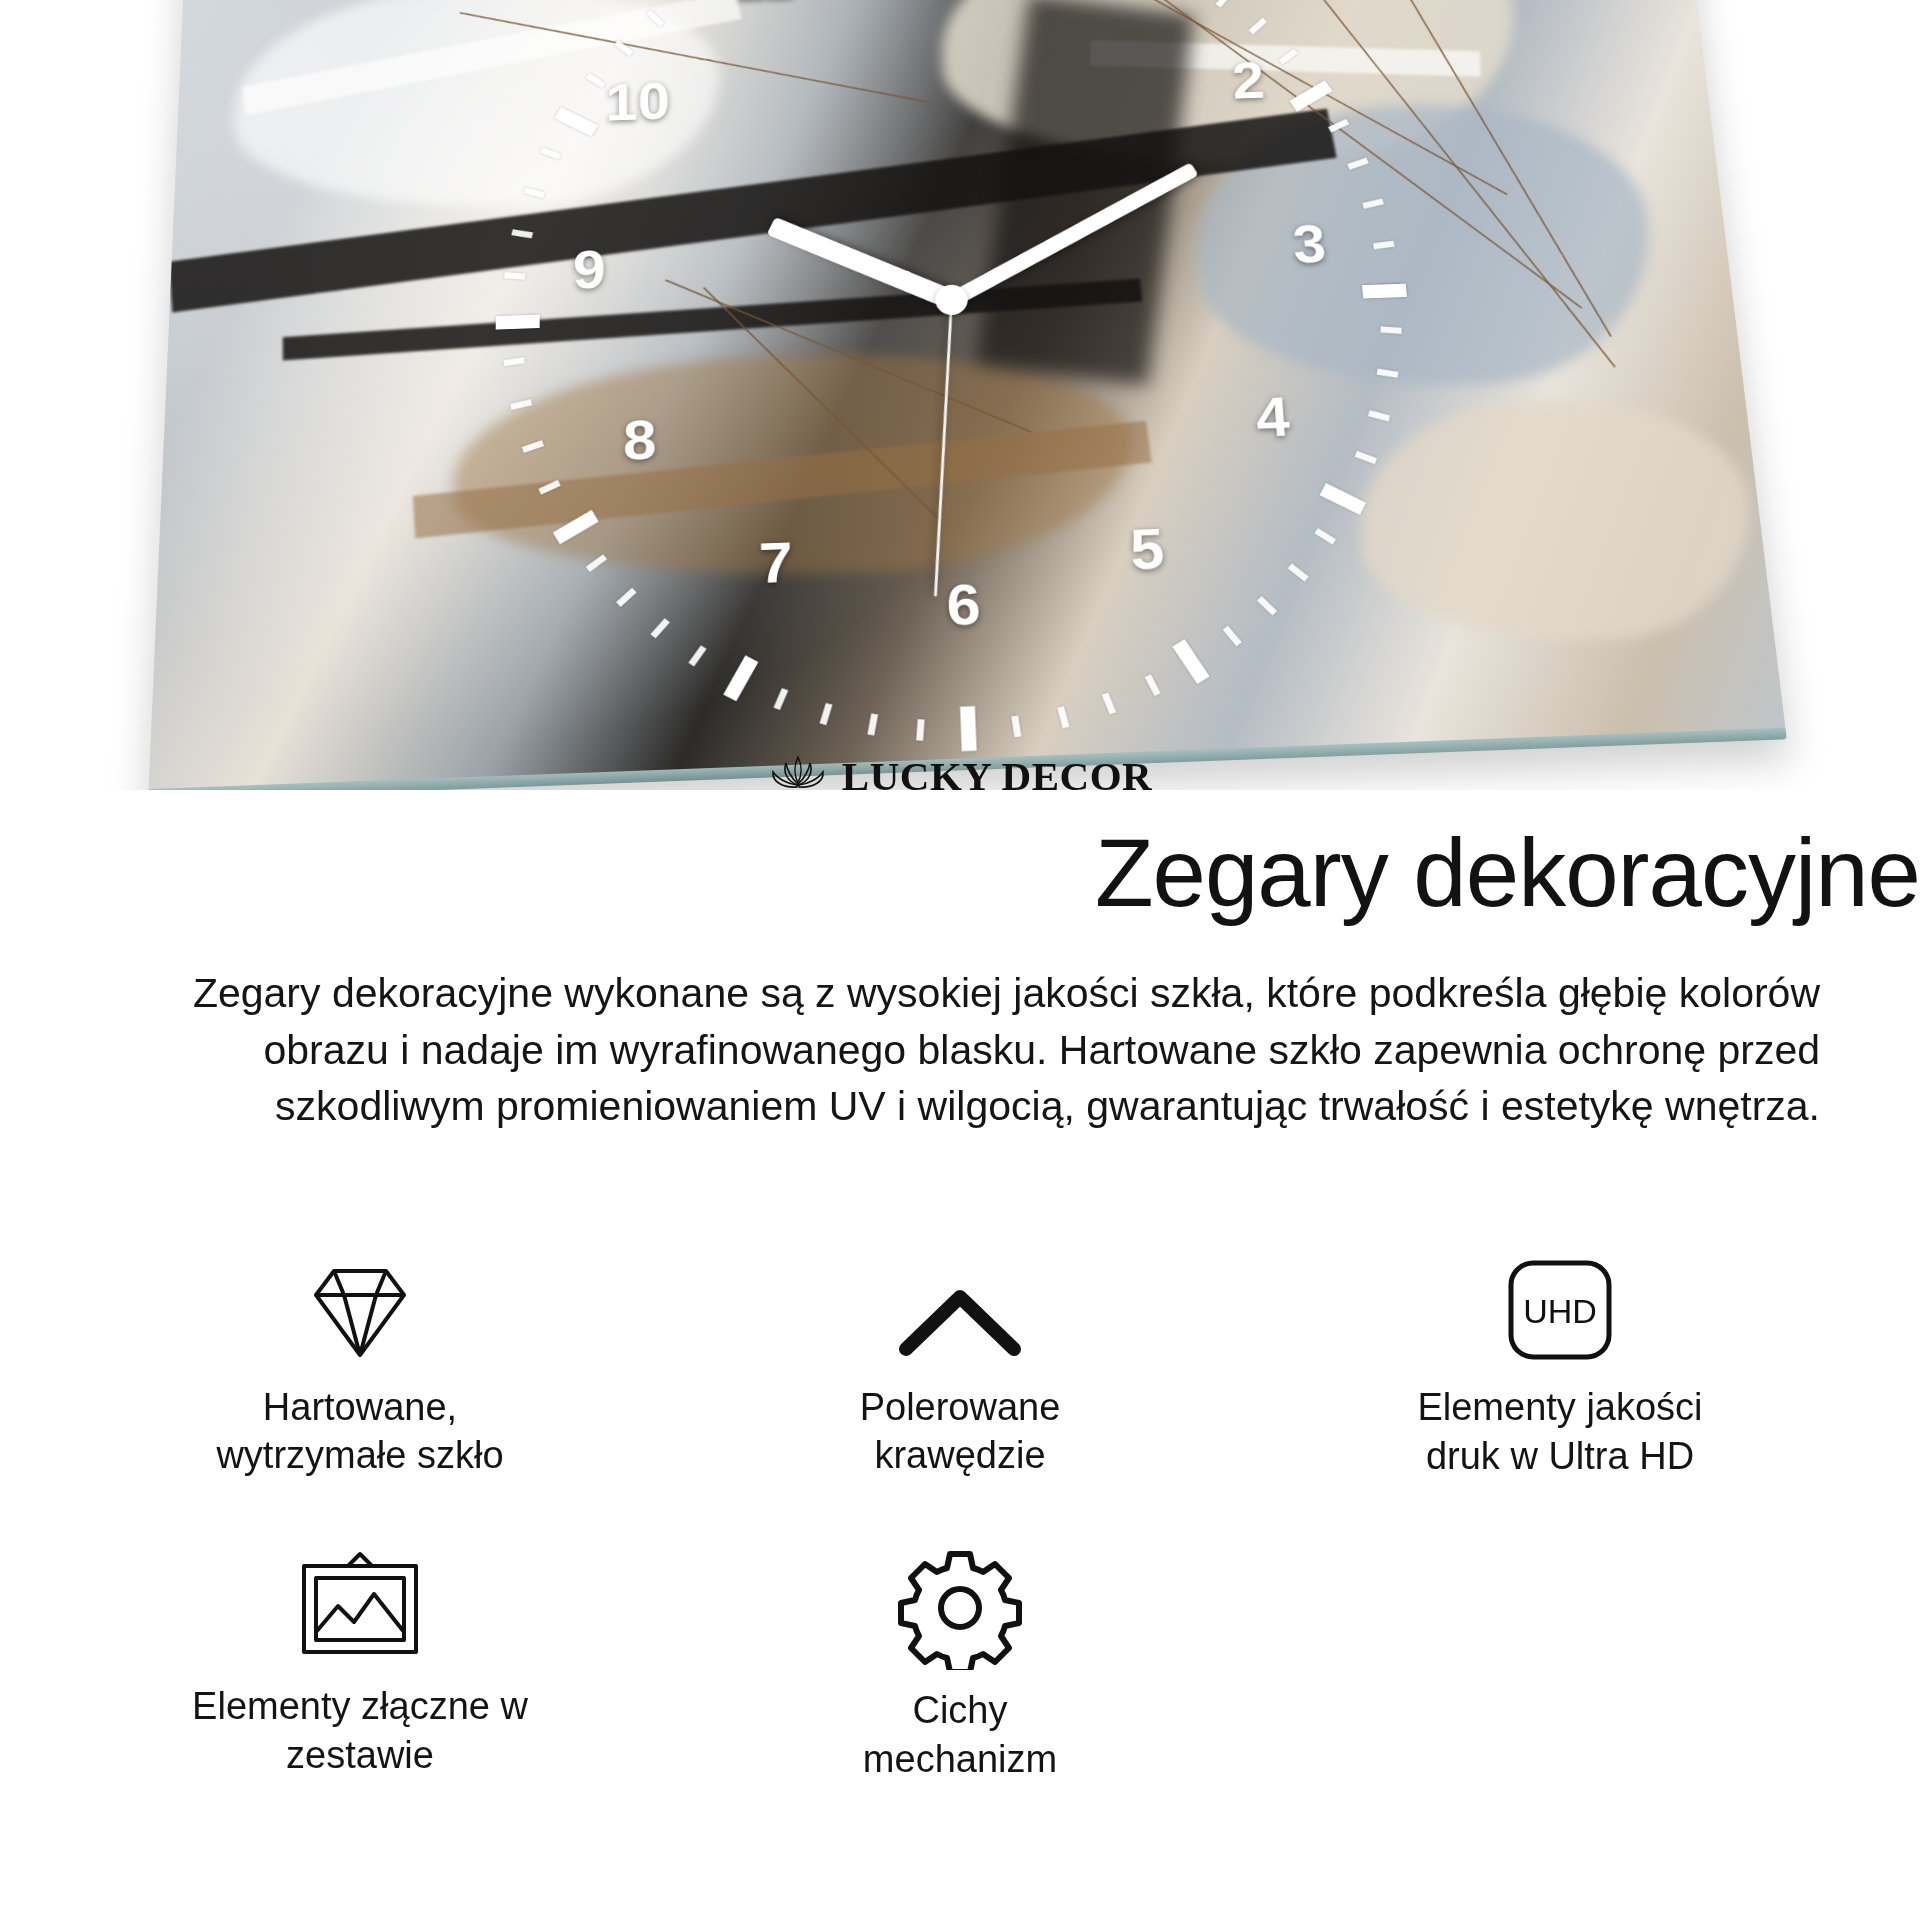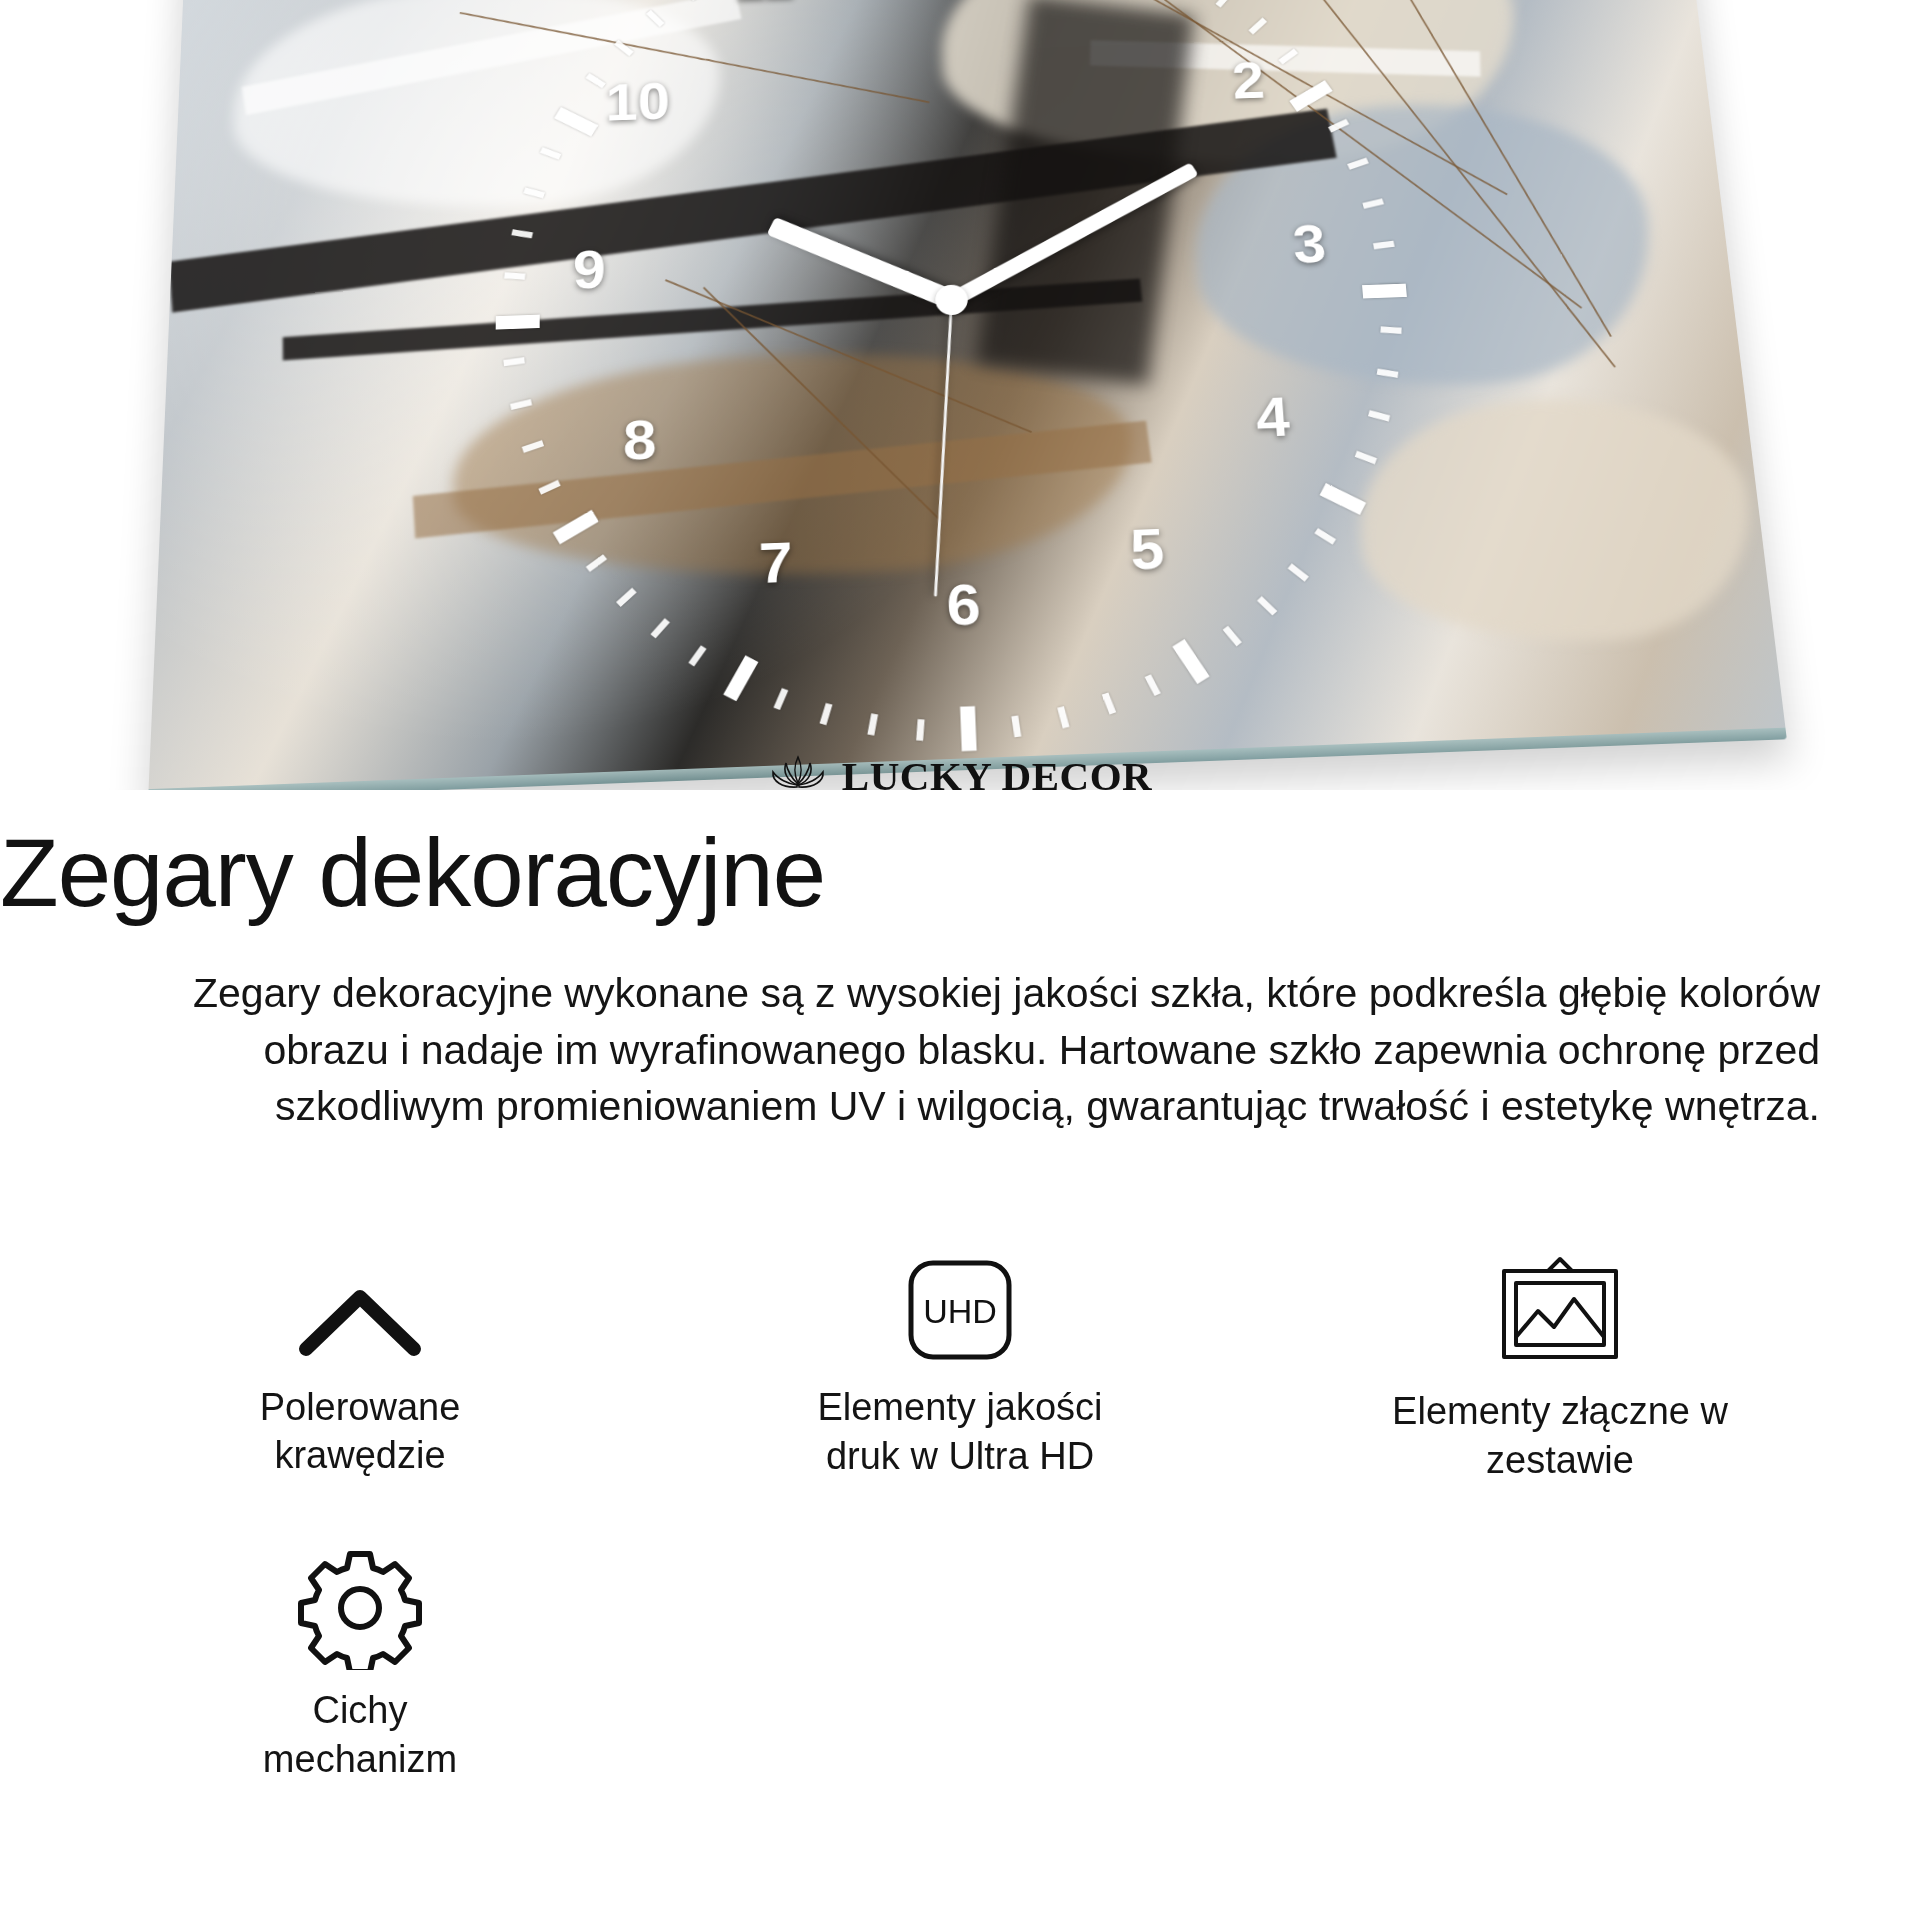--- a/index.html
+++ b/index.html
@@ -146,21 +146,21 @@
     letter-spacing: 0.5px;
     color: #111;
   }
 
   
   .title {
     position: absolute;
     top: 818px;
     left: 0;
     width: 1920px;
-    text-align: left;
+    text-align: right;
     font-size: 96px;
     font-weight: 400;
     letter-spacing: -1px;
     color: #121212;
   }
   .desc {
     position: absolute;
     top: 965px;
     left: 100px;
     width: 1720px;
@@ -316,20 +316,33 @@
     </svg>
   </span>
   <span class="brand-name">LUCKY DECOR</span>
 </div>
 
 <div class="title">Zegary dekoracyjne</div>
 <div class="desc">Zegary dekoracyjne wykonane są z wysokiej jakości szkła, które podkreśla głębię kolorów obrazu i nadaje im wyrafinowanego blasku. Hartowane szkło zapewnia ochronę przed szkodliwym promieniowaniem UV i wilgocią, gwarantując trwałość i estetykę wnętrza.</div>
 
 <div class="features">
 
+  <div class="feature">
+    <div class="ficon">
+      <svg width="120" height="108" viewBox="0 0 120 108" fill="none" stroke="#111" stroke-width="4" stroke-linejoin="round">
+        <path d="M16 36 L34 12 L86 12 L104 36 L60 96 Z"></path>
+        <path d="M16 36 H104"></path>
+        <path d="M34 12 L44 36 L60 96"></path>
+        <path d="M86 12 L76 36 L60 96"></path>
+        <path d="M44 36 H76"></path>
+      </svg>
+    </div>
+    <div class="flabel">Hartowane,
+wytrzymałe szkło</div>
+  </div>
 
   <div class="feature">
     <div class="ficon">
       <svg width="140" height="90" viewBox="0 0 140 90" fill="none" stroke="#111" stroke-width="14" stroke-linecap="round" stroke-linejoin="round">
         <path d="M16 72 L70 20 L124 72"></path>
       </svg>
     </div>
     <div class="flabel">Polerowane
 krawędzie</div>
   </div>

